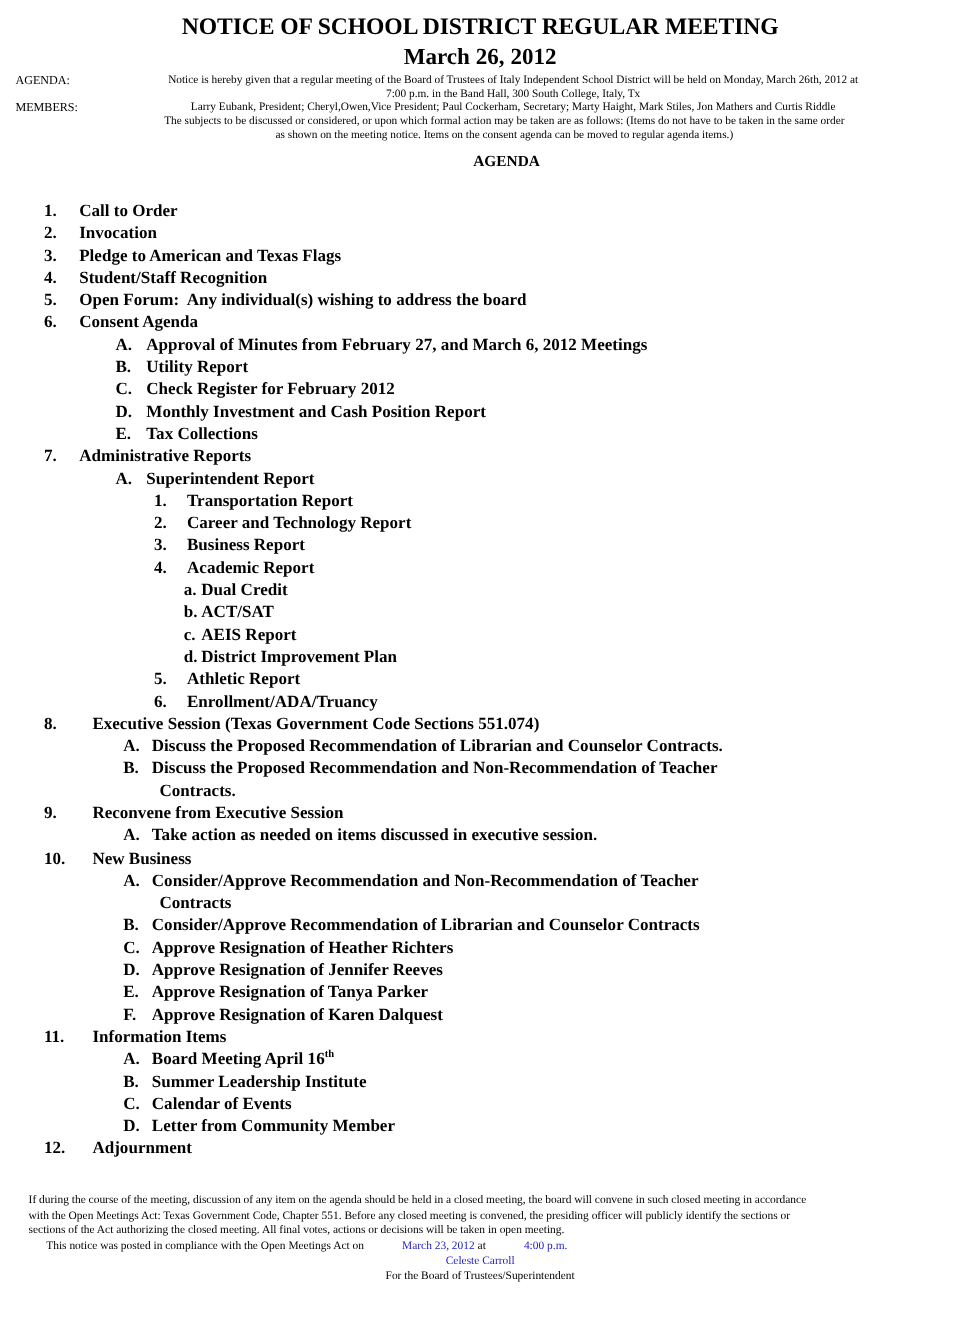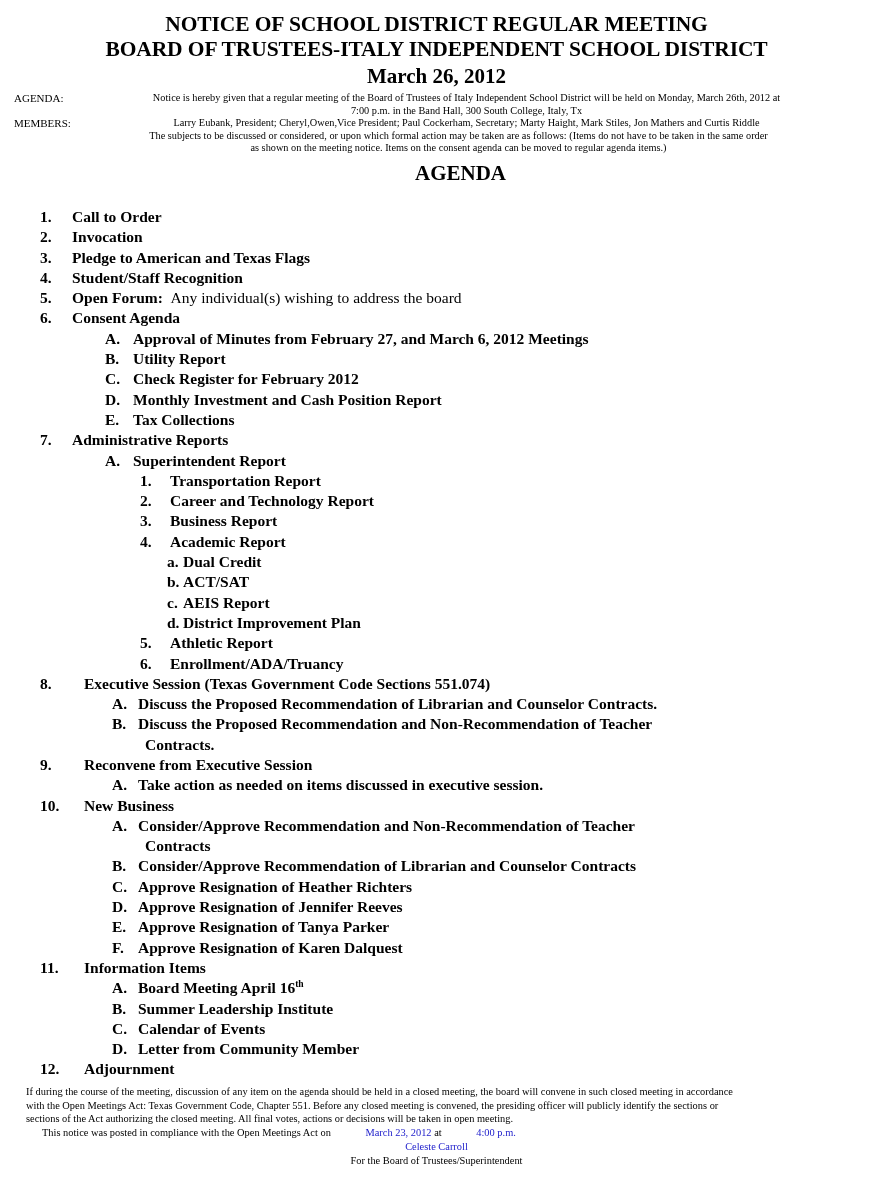--- a/index.html
+++ b/index.html
@@ -80,21 +80,21 @@
     text-align: center;
     padding-left: 116px;
     padding-right: 72px;
     font-size: 10.3px;
     line-height: 12.6px;
   }
 
   .agenda-heading {
     text-align: center;
     font-weight: bold;
-    font-size: 21px;
+    font-size: 14px;
     line-height: 24px;
     margin-top: 6px;
     padding-left: 48px;
   }
 
   
   .agenda-list {
     margin-top: 22px;
     font-size: 15.5px;
     line-height: 20.3px;
@@ -107,21 +107,21 @@
   }
   .marker {
     flex: 0 0 auto;
     text-align: left;
     box-sizing: border-box;
   }
   .label {
     flex: 1 1 auto;
   }
   .label .regular {
-    font-weight: normal;
+    font-weight: bold;
   }
   .label .sup {
     font-size: 0.62em;
     vertical-align: super;
     line-height: 0;
   }
 
   
   .lvl1 { padding-left: 40px; }
   .lvl1 > .marker { width: 32px; }
@@ -180,21 +180,20 @@
     padding-top: 0px;
   }
 </style>
 </head>
 <body>
 
 <div class="page">
 
   <div class="title-block">
     <div class="title-line-1">NOTICE OF SCHOOL DISTRICT REGULAR MEETING</div>
-    <div class="title-line-2">BOARD OF TRUSTEES-ITALY INDEPENDENT SCHOOL DISTRICT</div>
     <div class="title-line-3">March 26, 2012</div>
   </div>
 
   <div class="notice-block">
 
     <div class="notice-row">
       <div class="notice-label">AGENDA:</div>
       <div class="notice-body">
         <span class="indent-line">Notice is hereby given that a regular meeting of the Board of Trustees of Italy Independent School District will be held on Monday, March 26th, 2012 at</span>
         <span class="indent-line">7:00 p.m. in the Band Hall, 300 South College, Italy, Tx</span>

